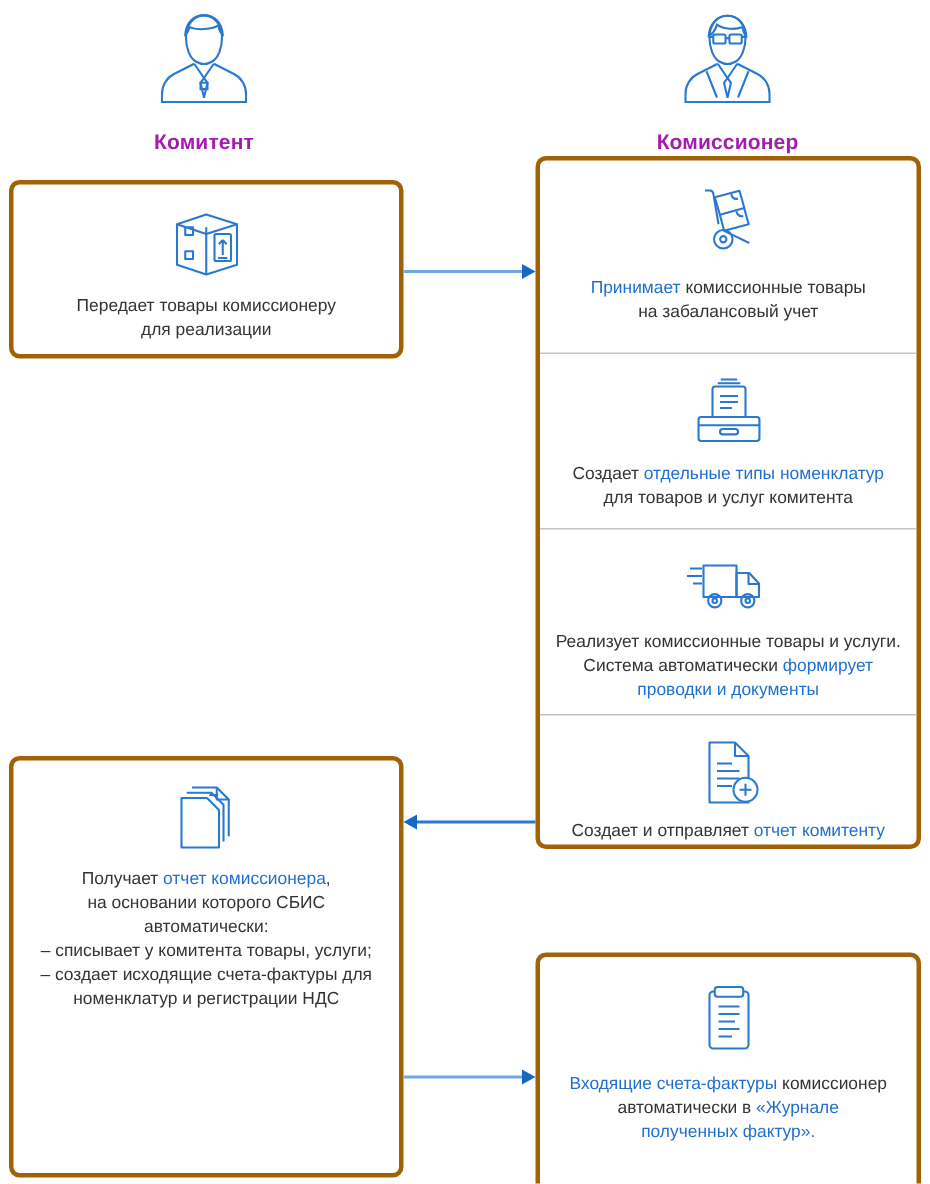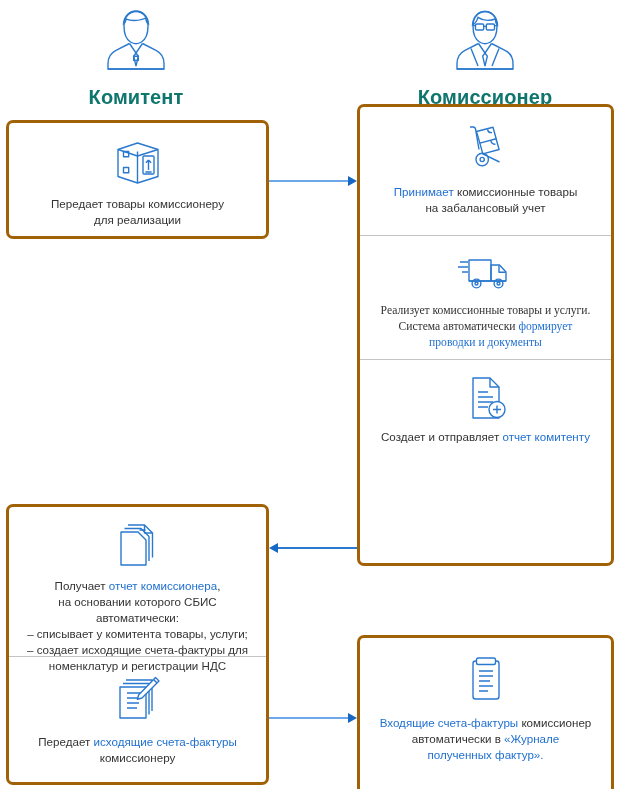--- a/index.html
+++ b/index.html
@@ -28,23 +28,23 @@
     text-align: center;
     width: 260px;
   }
   .role .avatar-wrap {
     height: 72px;
     display: flex;
     align-items: flex-end;
     justify-content: center;
   }
   .role .role-label {
-    font-size: 20px;
+    font-size: 14px;
     font-weight: bold;
-    color: #0f766e;
+    color: #a21caf;
     margin-top: 6px;
     letter-spacing: 0.1px;
   }
   #role-komitent { left: 6px; top: 8px; }
   #role-komissioner { left: 355px; top: 8px; }
 
   
   .group {
     position: absolute;
     border: 3px solid #a16207;
@@ -80,21 +80,21 @@
     font-size: 11.6px;
     line-height: 16px;
     text-align: center;
     color: #333333;
   }
   .card .text .hl { color: #1f6fd0; }
 
   
   #card-accept    { height: 128px; }
   #card-nomenclat { height: 117px; }
-  #card-realize   { height: 124px; font-family: Liberation Serif, serif; }
+  #card-realize   { height: 124px; }
   #card-report    { height: 93px; }
 
   
   #card-transfer-goods { height: 117px; }
   #card-get-report     { height: 149px; }
   #card-outgoing       { height: 131px; }
   #card-incoming       { height: 137px; }
 
   
   .arrow {
@@ -206,20 +206,36 @@
           <circle cx="23.2" cy="37.5" r="6.2"></circle>
           <circle cx="23.2" cy="37.5" r="2.1"></circle>
         </svg>
       </div>
       <div class="text">
         <span class="hl">Принимает</span><span> комиссионные товары</span><br>
         <span>на забалансовый учет</span>
       </div>
     </div>
 
+    <div class="card" id="card-nomenclat">
+      <div class="icon">
+        <svg width="54" height="50" viewBox="0 0 54 50" fill="none" stroke="#2a79cf" stroke-width="1.4" stroke-linejoin="round">
+          <path d="M16 27V8.5c0-1 .8-1.8 1.8-1.8h18.4c1 0 1.8.8 1.8 1.8V27"></path>
+          <path d="M19.5 4.5h15M21.5 2h11"></path>
+          <path d="M21 13h12M21 17h12M21 21h8"></path>
+          <path d="M8.5 27h37c1 0 1.8.8 1.8 1.8v12.4c0 1-.8 1.8-1.8 1.8h-37c-1 0-1.8-.8-1.8-1.8V28.8c0-1 .8-1.8 1.8-1.8z"></path>
+          <path d="M6.7 32.5h40.6"></path>
+          <rect x="21" y="35" width="12" height="3.6" rx="1.8"></rect>
+        </svg>
+      </div>
+      <div class="text">
+        <span>Создает </span><span class="hl">отдельные типы номенклатур</span><br>
+        <span>для товаров и услуг комитента</span>
+      </div>
+    </div>
 
     <div class="card" id="card-realize">
       <div class="icon">
         <svg width="58" height="46" viewBox="0 0 58 46" fill="none" stroke="#2a79cf" stroke-width="1.4" stroke-linejoin="round">
           <path d="M12 10h22v21H12z"></path>
           <path d="M34 15h8.5l6.5 7v9h-15z"></path>
           <path d="M42 15.5v6.8h6.6"></path>
           <path d="M12 31h37"></path>
           <circle cx="19.5" cy="33.5" r="4.4"></circle>
           <circle cx="19.5" cy="33.5" r="1.5"></circle>
@@ -266,36 +282,20 @@
       </div>
       <div class="text">
         <span>Получает </span><span class="hl">отчет комиссионера</span><span>,</span><br>
         <span>на основании которого СБИС автоматически:</span><br>
         <span>– списывает у комитента товары, услуги;</span><br>
         <span>– создает исходящие счета-фактуры для</span><br>
         <span>номенклатур и регистрации НДС</span>
       </div>
     </div>
 
-    <div class="card" id="card-outgoing">
-      <div class="icon">
-        <svg width="48" height="50" viewBox="0 0 48 50" fill="none" stroke="#2a79cf" stroke-width="1.4" stroke-linejoin="round">
-          <path d="M6 13h26v31H6z"></path>
-          <path d="M9 9.5h26v31"></path>
-          <path d="M12 6h26v31"></path>
-          <path d="M13 19h14M13 24h14M13 29h12M13 34h10"></path>
-          <path d="M41.5 3.5 45 7l-17 17-4.6 1.2L24.6 21z" fill="#ffffff"></path>
-          <path d="m39.5 5.5 3.5 3.5"></path>
-        </svg>
-      </div>
-      <div class="text">
-        <span>Передает </span><span class="hl">исходящие счета-фактуры</span><br>
-        <span>комиссионеру</span>
-      </div>
-    </div>
 
   </div>
 
   <div class="group" id="group-right-bottom">
     <div class="card" id="card-incoming">
       <div class="icon">
         <svg width="44" height="50" viewBox="0 0 44 50" fill="none" stroke="#2a79cf" stroke-width="1.4" stroke-linejoin="round">
           <rect x="9" y="6" width="26" height="38" rx="2.5"></rect>
           <rect x="12.5" y="3" width="19" height="6.5" rx="1.8" fill="#ffffff"></rect>
           <path d="M15 16h14M15 21h14M15 26h11M15 31h14M15 36h9"></path>

